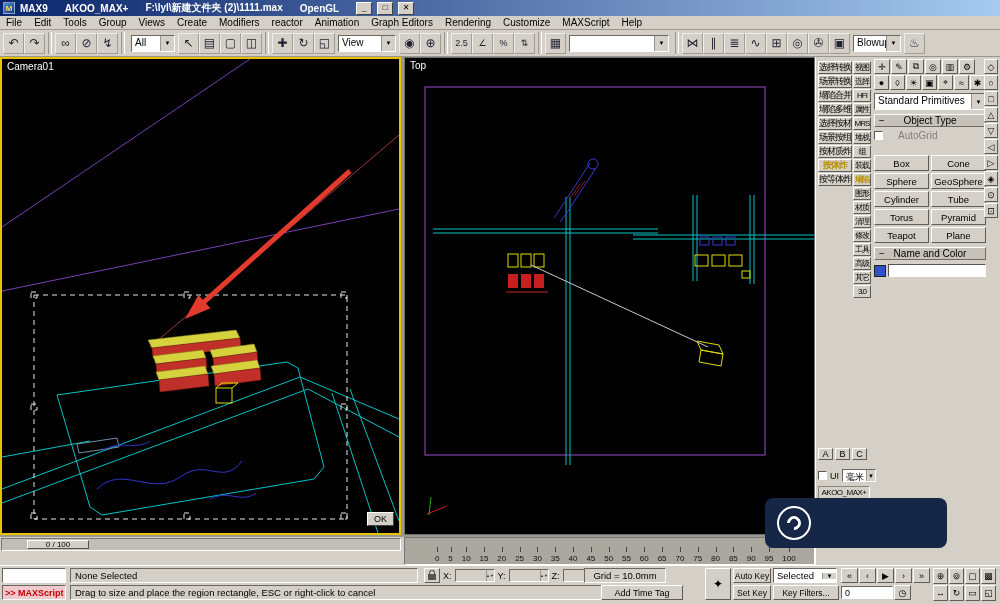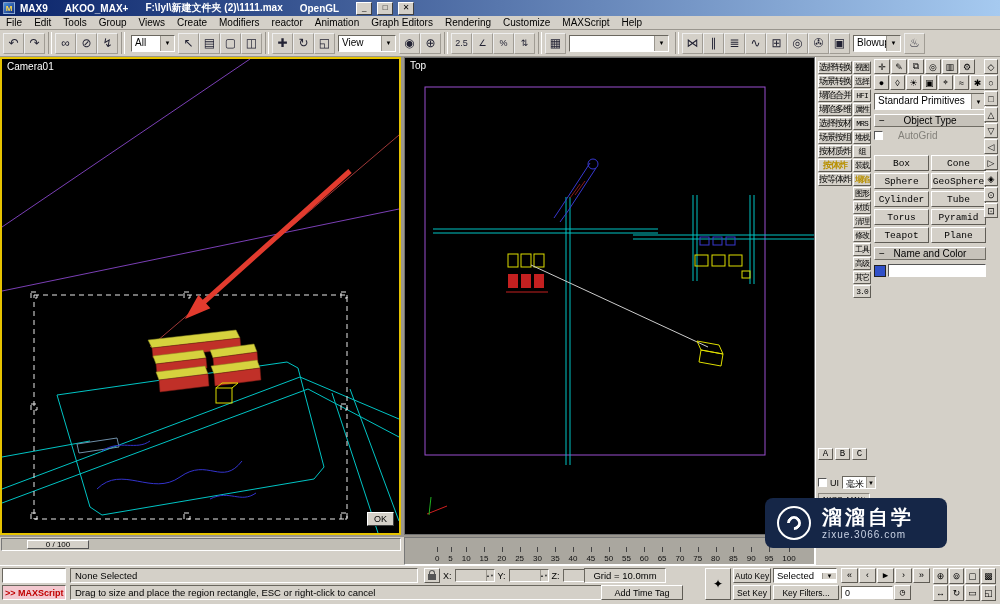--- a/index.html
+++ b/index.html
@@ -56,31 +56,31 @@
   .ln-gray{stroke:#6f8fa8;fill:none}
   .ln-ax-x{stroke:#d02020}.ln-ax-y{stroke:#20b020}
   .fl-top{fill:var(--building-yellow,#d6d23e);stroke:#8a8a20;stroke-width:.5}
   .fl-front{fill:var(--building-red,#c03028);stroke:#6e1812;stroke-width:.5}
   .fl-red2{fill:#c42020}
   .fl-arrow{fill:var(--arrow-red,#e23b2e)}
 
   
   .right-panel{position:absolute;top:57px;left:815px;width:185px;height:508px;background:var(--chrome,#d4d0c8);border-left:1px solid #fff}
   .btn{background:var(--chrome,#d4d0c8);border:1px solid;border-color:#fff #5f5c55 #5f5c55 #fff;font-size:9px;padding:0;
-    display:flex;align-items:center;justify-content:center;color:#000;font-family:Liberation Mono, monospace;white-space:nowrap;overflow:hidden}
+    display:flex;align-items:center;justify-content:center;color:#000;font-family:Liberation Sans, sans-serif;white-space:nowrap;overflow:hidden}
   .cn-col{position:absolute;left:2px;top:4px;width:55px}
   .cn-row{display:flex;gap:1px;margin-bottom:1px}
   .cn-l{width:34px;height:13px;letter-spacing:-1px}
   .cn-r{width:18px;height:13px;font-size:8px;letter-spacing:-1px}
   .hl{color:var(--highlight-text,#b89000);font-weight:bold}
   .cn-extra{margin-left:35px;display:flex;flex-direction:column;gap:1px}
   .cn-bottom{margin-top:150px}
   .abc-row{display:flex;gap:2px}
   .abc-row .btn{width:15px;height:12px}
-  .ui-row{display:flex;align-items:center;gap:3px;margin-top:16px}
+  .ui-row{display:flex;align-items:center;gap:3px;margin-top:9px}
   .chk{width:9px;height:9px;background:#fff;border:1px solid;border-color:#555 #fff #fff #555;flex:0 0 auto}
   .dd.mini{height:13px;width:34px;font-size:9px;margin:0}
   .dd.mini .arr{width:9px}
   .brand{margin-top:4px;width:52px;height:13px;font-size:8px;display:flex;align-items:center;justify-content:center;
     border:1px solid;border-color:#8a867e #fff #fff #8a867e;letter-spacing:-.5px}
   .cmd{position:absolute;left:58px;top:2px;width:112px}
   .icon-row{display:flex;gap:1px;margin-bottom:1px}
   .ibtn{width:16px;height:15px;background:var(--chrome,#d4d0c8);border:1px solid;border-color:#fff #5f5c55 #5f5c55 #fff;
     font-size:9px;display:flex;align-items:center;justify-content:center;padding:0}
   .cat .ibtn{width:15px}
@@ -565,19 +565,15 @@
         <button class="ibtn">↻</button>
         <button class="ibtn">▭</button>
         <button class="ibtn">◱</button>
       </div>
   </div>
 
   <div class="watermark">
     <span class="wm-logo">
         <span class="wm-swoosh"></span>
       </span>
-    <span class="wm-text">
-      <span class="wm-title">溜溜自学</span>
-      <span class="wm-url">zixue.3066.com</span>
-    </span>
   </div>
 
 </div>
 
 </body></html>

